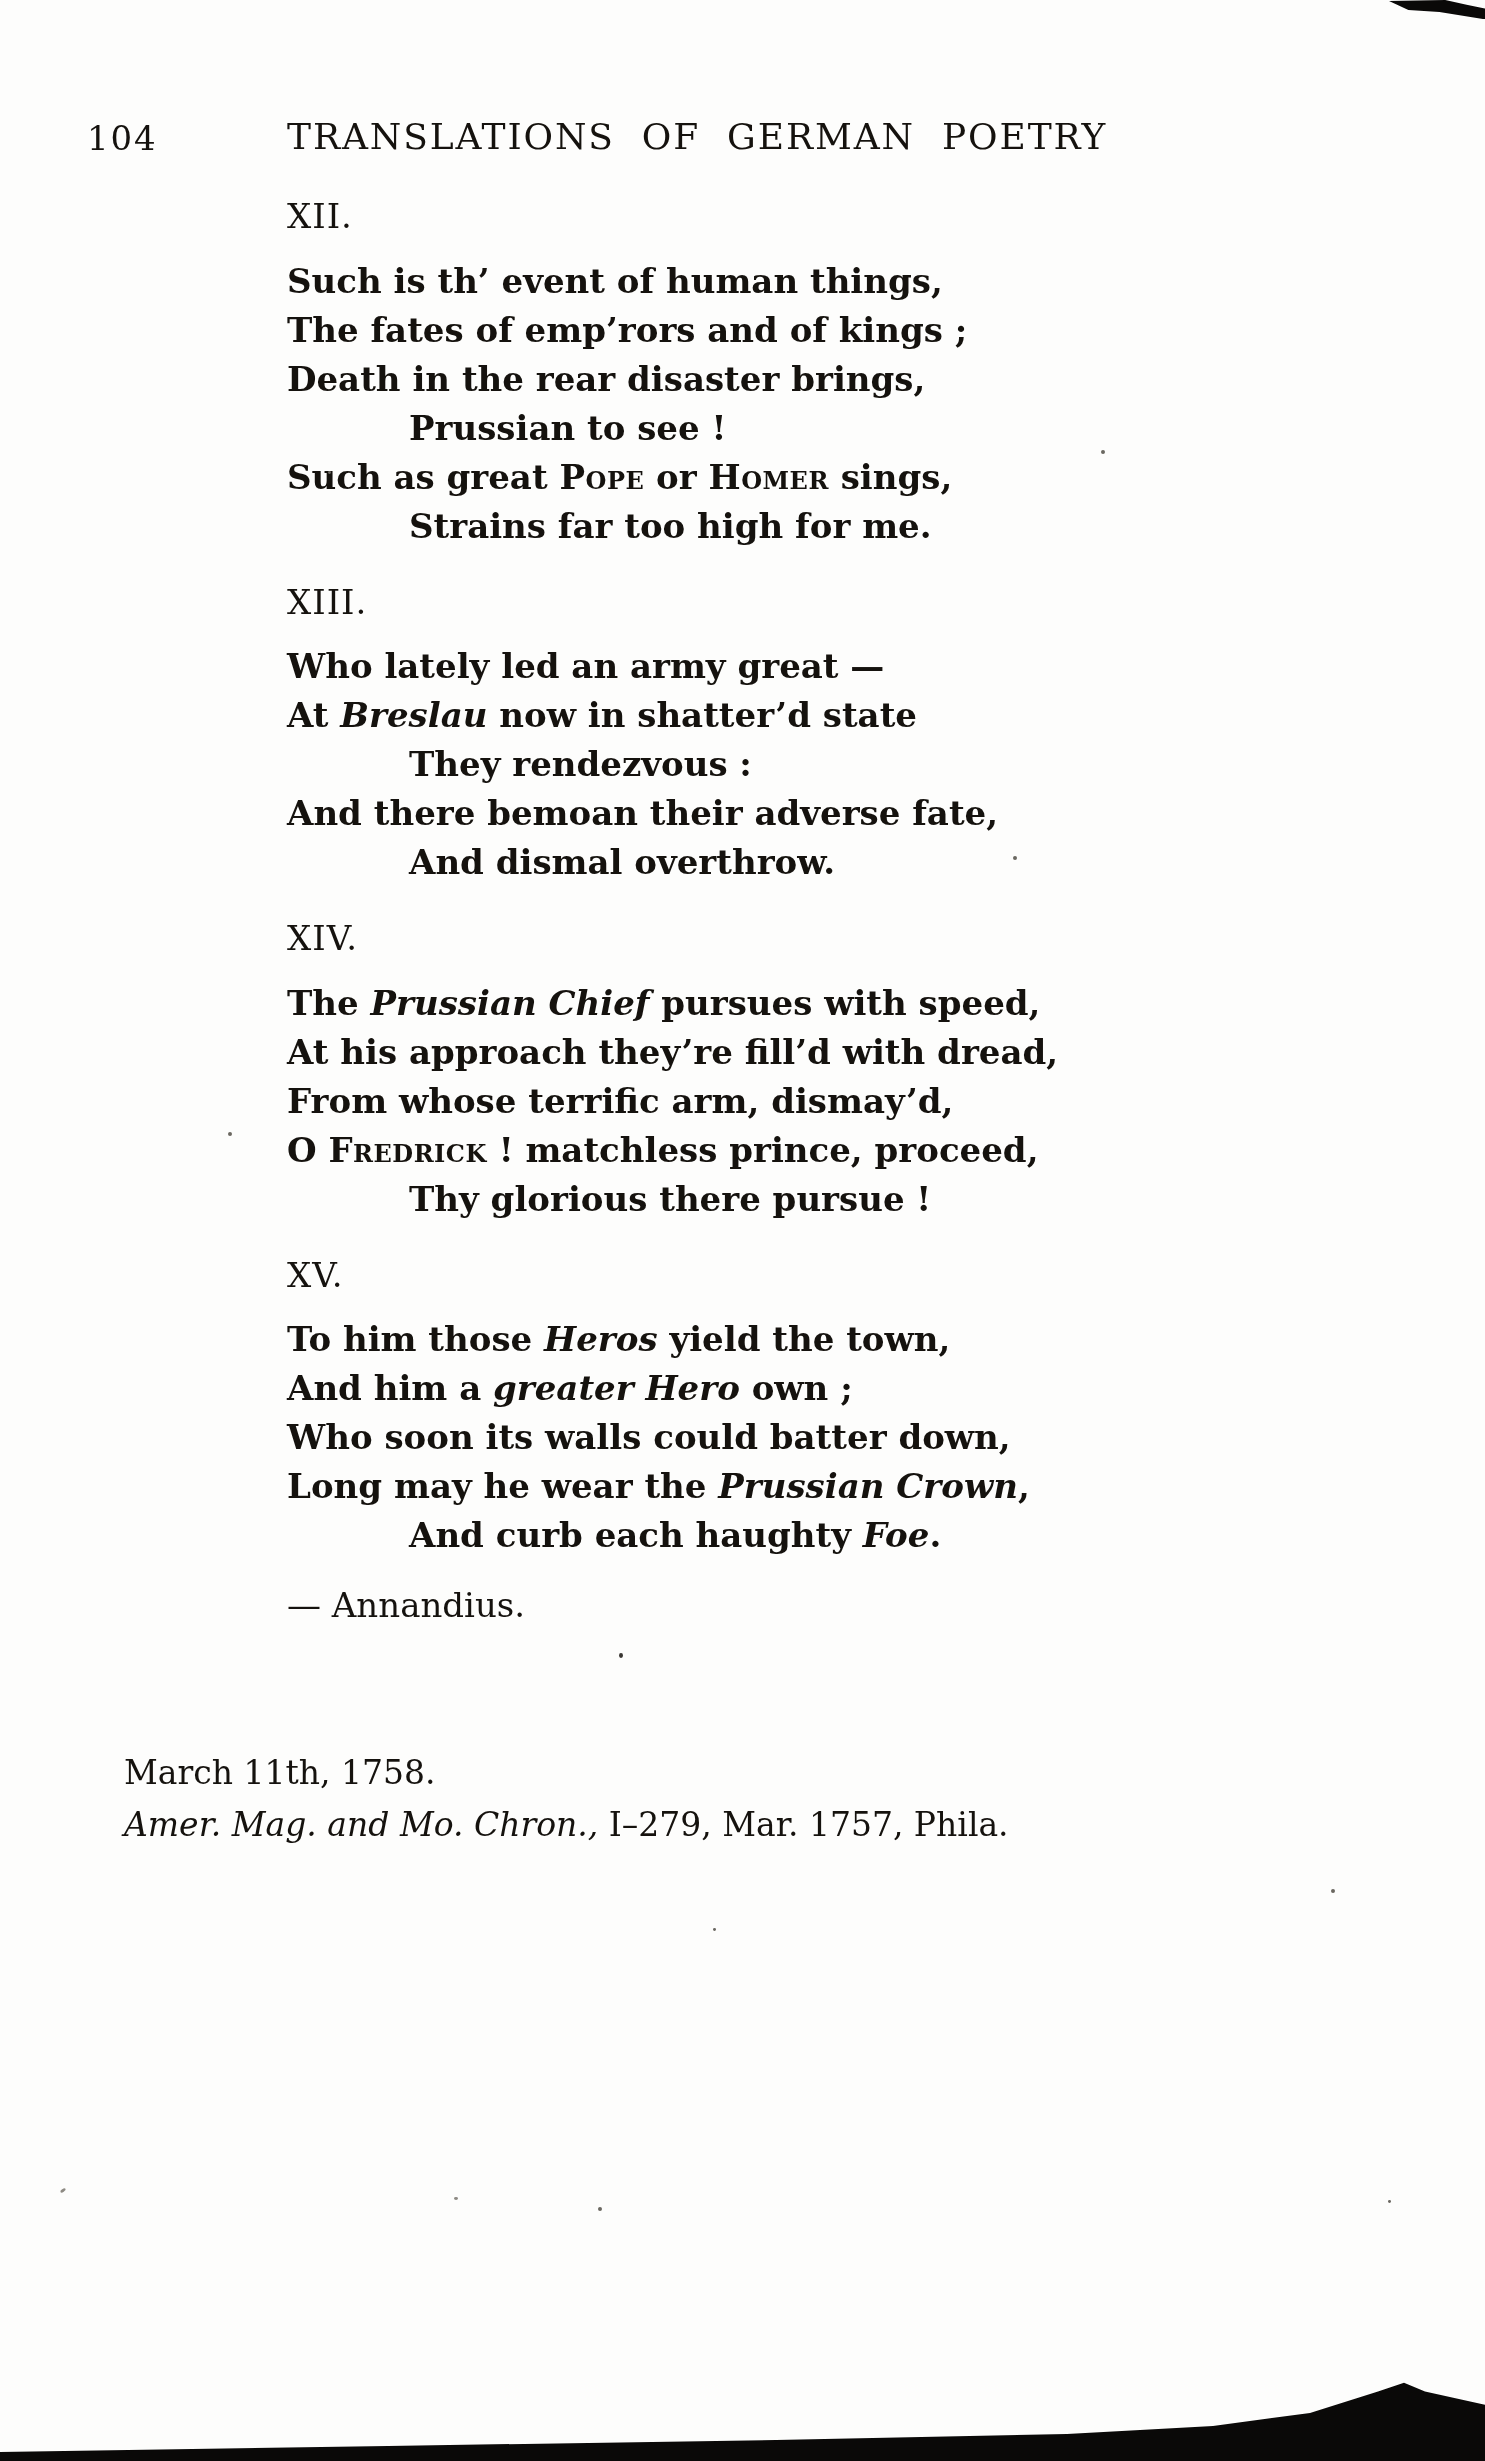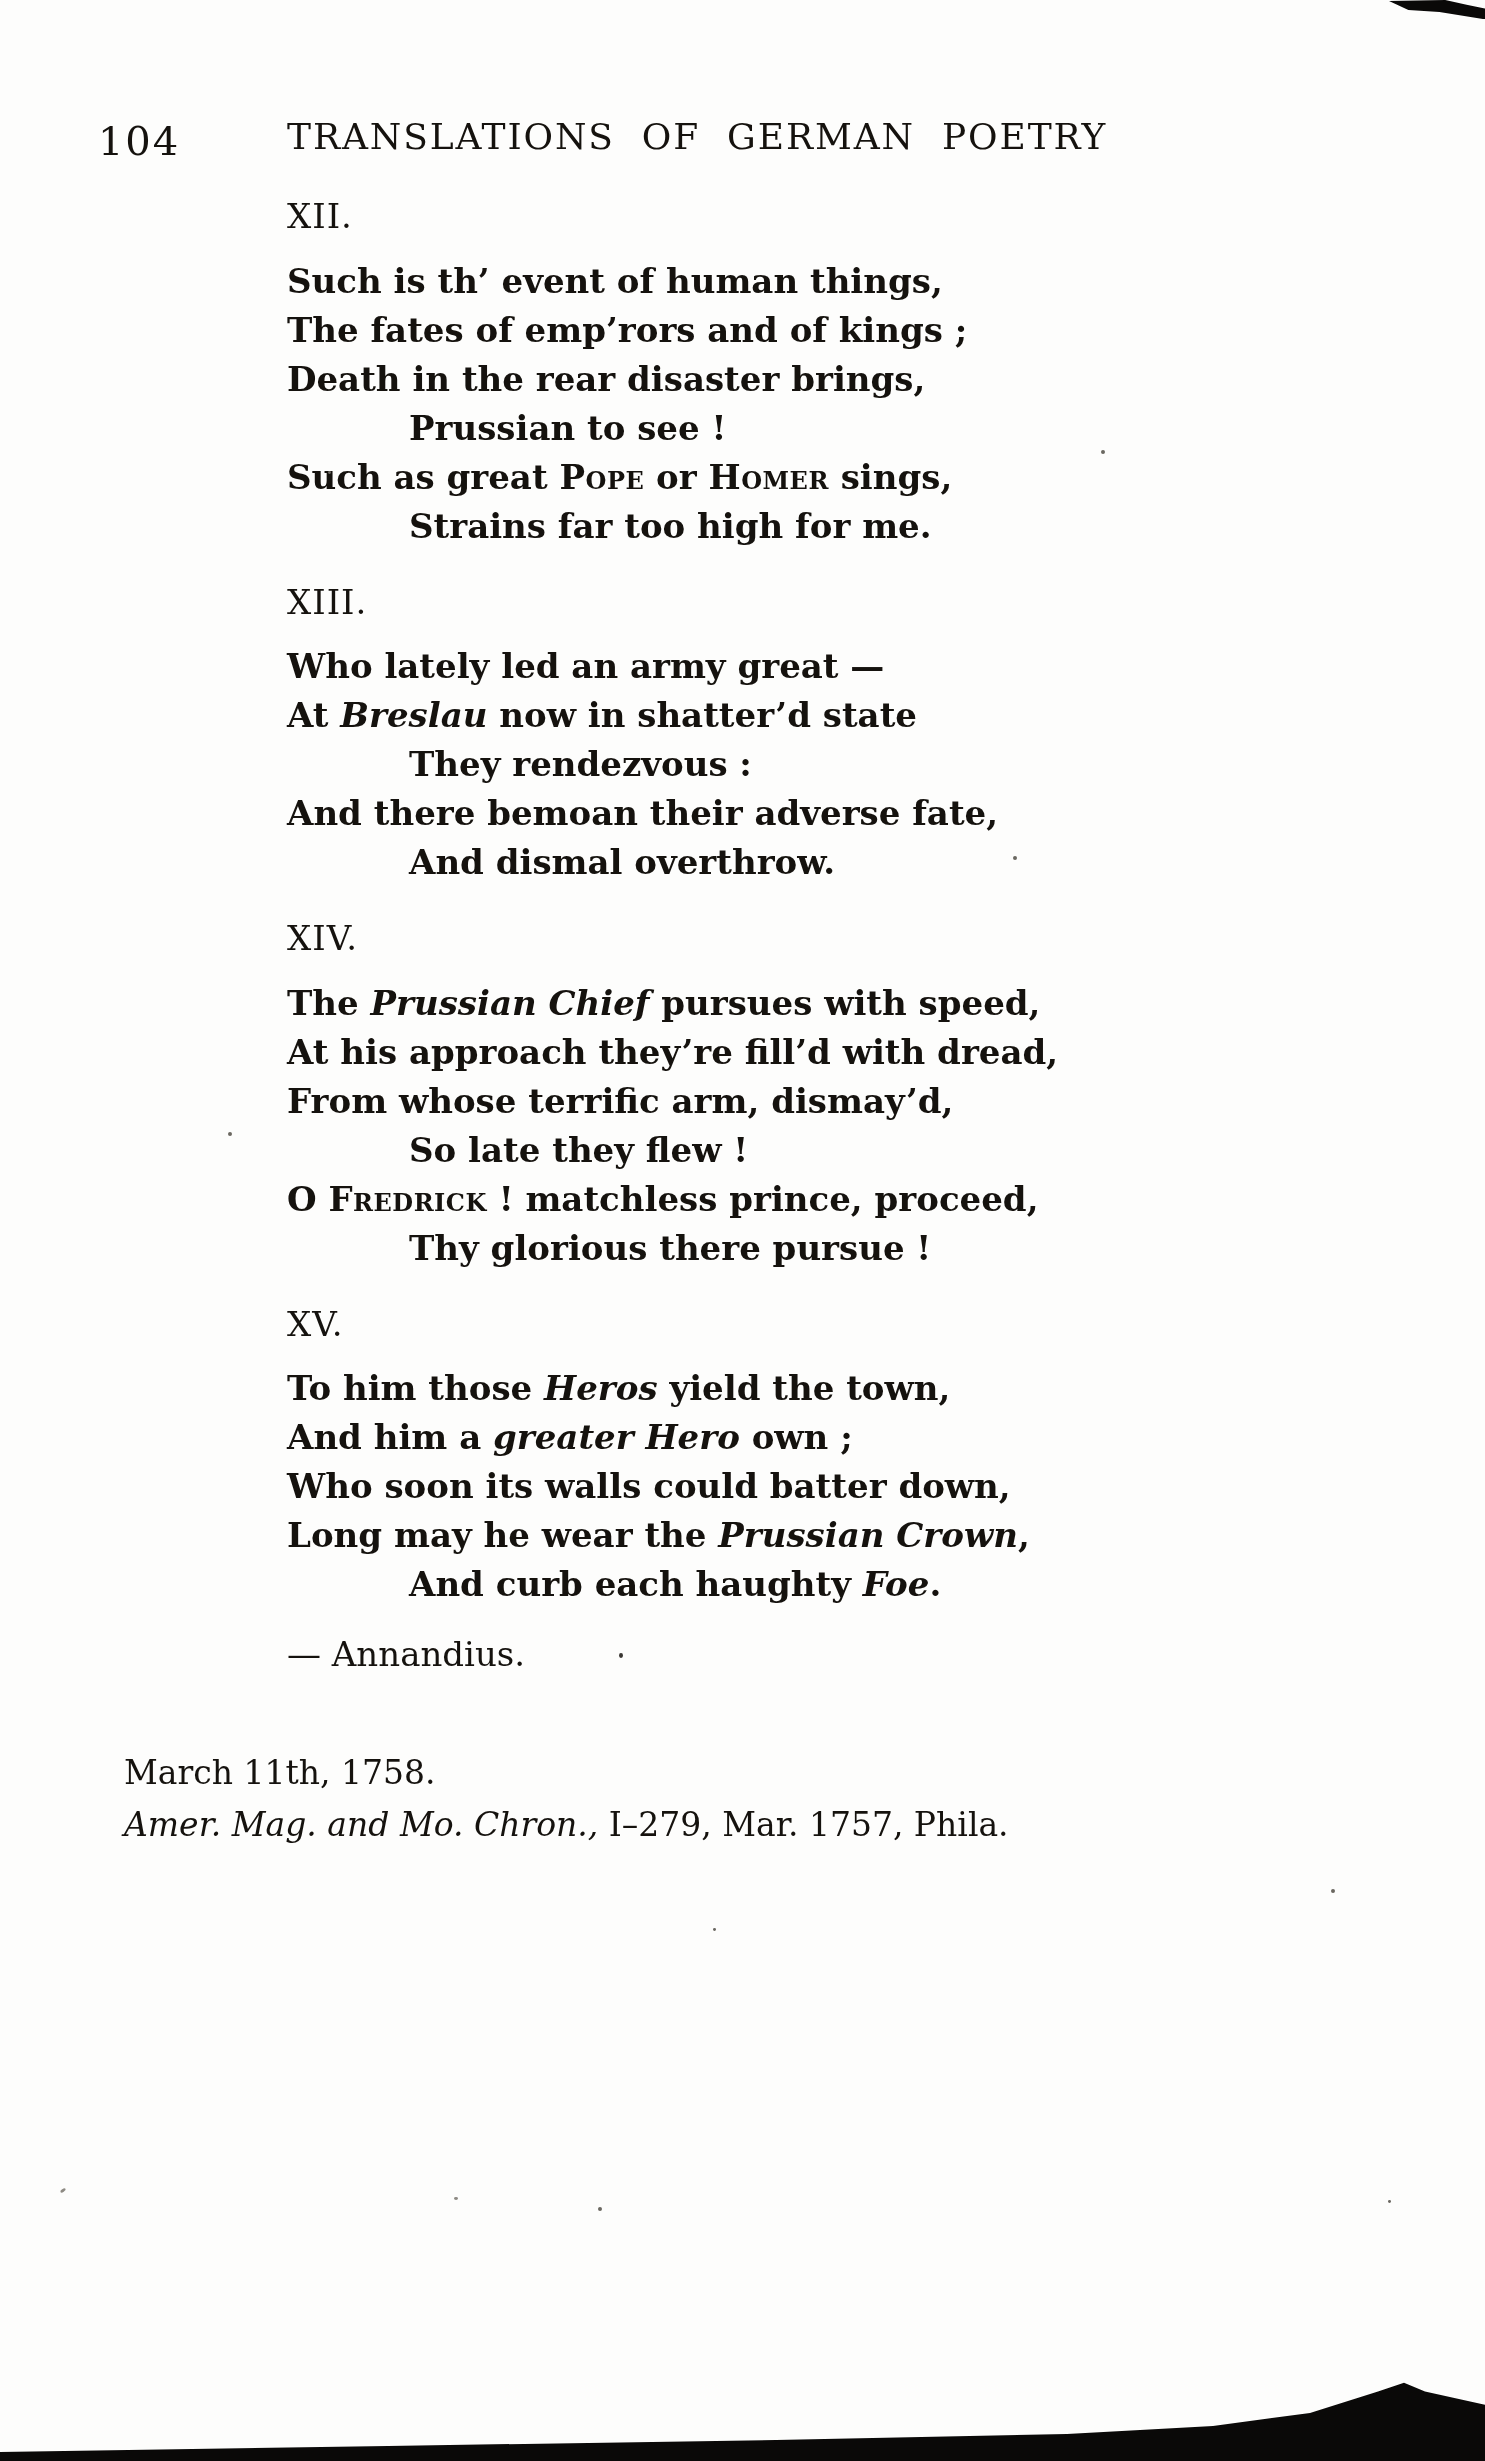--- a/index.html
+++ b/index.html
@@ -6,22 +6,22 @@
   body {
     width:1486px; height:2462px;
     background:#fdfdfc;
     color:#15120e;
     font-family:"DejaVu Serif", serif;
     overflow:hidden; position:relative;
   }
   .page { position:absolute; inset:0; }
 
   .page-number {
-    position:absolute; left:98px; top:118px;
-    font-size:40px; letter-spacing:1.9px;
+    position:absolute; left:87px; top:118px;
+    font-size:34px; letter-spacing:1.9px;
   }
   .running-title {
     position:absolute; left:287px; top:116px; width:786px;
     margin:0; text-align:right;
     font-size:36px; font-weight:normal;
     letter-spacing:1.9px; word-spacing:13.6px;
     white-space:nowrap;
   }
 
   .poem {
@@ -89,21 +89,20 @@
       <div class="stanza-heading">XIII.</div>
       <div class="poem-line"><span>Who lately led an army great —</span></div>
       <div class="poem-line"><span>At </span><span class="italic">Breslau</span><span> now in shatter’d state</span></div>
       <div class="poem-line indent"><span>They rendezvous :</span></div>
       <div class="poem-line"><span>And there bemoan their adverse fate,</span></div>
       <div class="poem-line indent"><span>And dismal overthrow.</span></div>
       <div class="stanza-heading">XIV.</div>
       <div class="poem-line"><span>The </span><span class="italic">Prussian Chief</span><span> pursues with speed,</span></div>
       <div class="poem-line"><span>At his approach they’re fill’d with dread,</span></div>
       <div class="poem-line"><span>From whose terrific arm, dismay’d,</span></div>
-      <div class="poem-line indent"><span>So late they flew !</span></div>
       <div class="poem-line"><span>O </span><span class="smallcaps">Fredrick</span><span> ! matchless prince, proceed,</span></div>
       <div class="poem-line indent"><span>Thy glorious there pursue !</span></div>
       <div class="stanza-heading">XV.</div>
       <div class="poem-line"><span>To him those </span><span class="italic">Heros</span><span> yield the town,</span></div>
       <div class="poem-line"><span>And him a </span><span class="italic">greater Hero</span><span> own ;</span></div>
       <div class="poem-line"><span>Who soon its walls could batter down,</span></div>
       <div class="poem-line"><span>Long may he wear the </span><span class="italic">Prussian Crown</span><span>,</span></div>
       <div class="poem-line indent"><span>And curb each haughty </span><span class="italic">Foe</span><span>.</span></div>
       <div class="signature">— Annandius.</div>
   </section>

